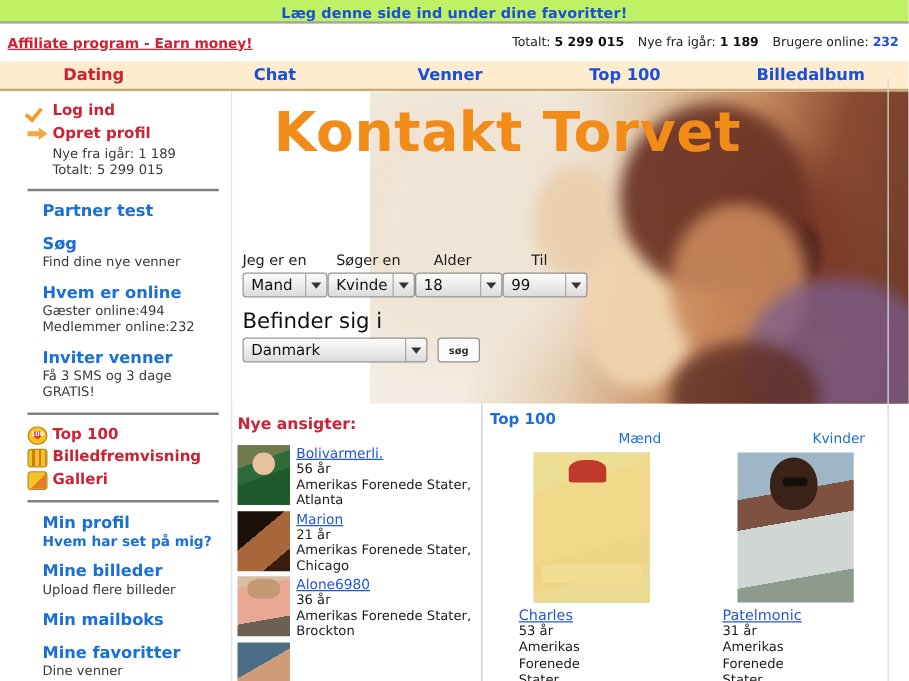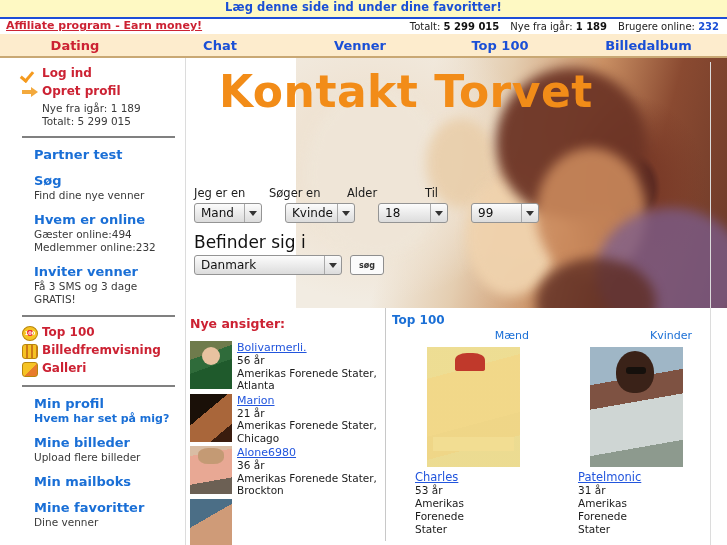--- a/index.html
+++ b/index.html
@@ -12,38 +12,39 @@
   }
   #page {
     position: relative;
     width: 727px; height: 545px;
     background: #ffffff;
   }
 
   
   .fav-bar {
     height: 19px;
-    background: #fef9c3;
-    border-bottom: 2px solid #1d4ed8;
-    display: flex;
-    align-items: flex-start;
+    background: #bef264;
+    border-bottom: 2px solid #a3a3a3;
+    display: flex;
+    align-items: flex-end;
     justify-content: center;
   }
   .fav-bar .fav-text {
     color: #1a4fd6;
     font-weight: bold;
     font-size: 11.5px;
     letter-spacing: .1px;
   }
 
   
   .stats-bar {
-    height: 15px;
+    height: 30px;
     background: #ffffff;
     display: flex;
+    align-items: center;
     padding: 0 8px 0 6px;
     font-size: 10.5px;
   }
   .affiliate {
     color: #cc2233;
     font-weight: bold;
     font-size: 11px;
     white-space: nowrap;
   }
   .stats-right {
@@ -250,21 +251,21 @@
     z-index: 5;
     font-size: 11.5px;
     color: #111;
   }
   .sf-labels { display: flex; margin-bottom: 3px; }
   .sf-labels span { color:#1b1b1b; font-size: 11.5px; }
   .lbl-jeg { width: 75px; }
   .lbl-soger { width: 78px; }
   .lbl-alder { width: 78px; }
   .lbl-til { width: 60px; }
-  .sf-selects { display: flex; gap: 23px; }
+  .sf-selects { display: flex; gap: 0; }
   .fake-select {
     height: 20px;
     background: linear-gradient(#fcfcfc,#dcdcdc);
     border: 1px solid #949494;
     border-radius: 3px;
     display: flex;
     align-items: center;
     font-size: 12px;
     color: #111;
     padding-left: 6px;

